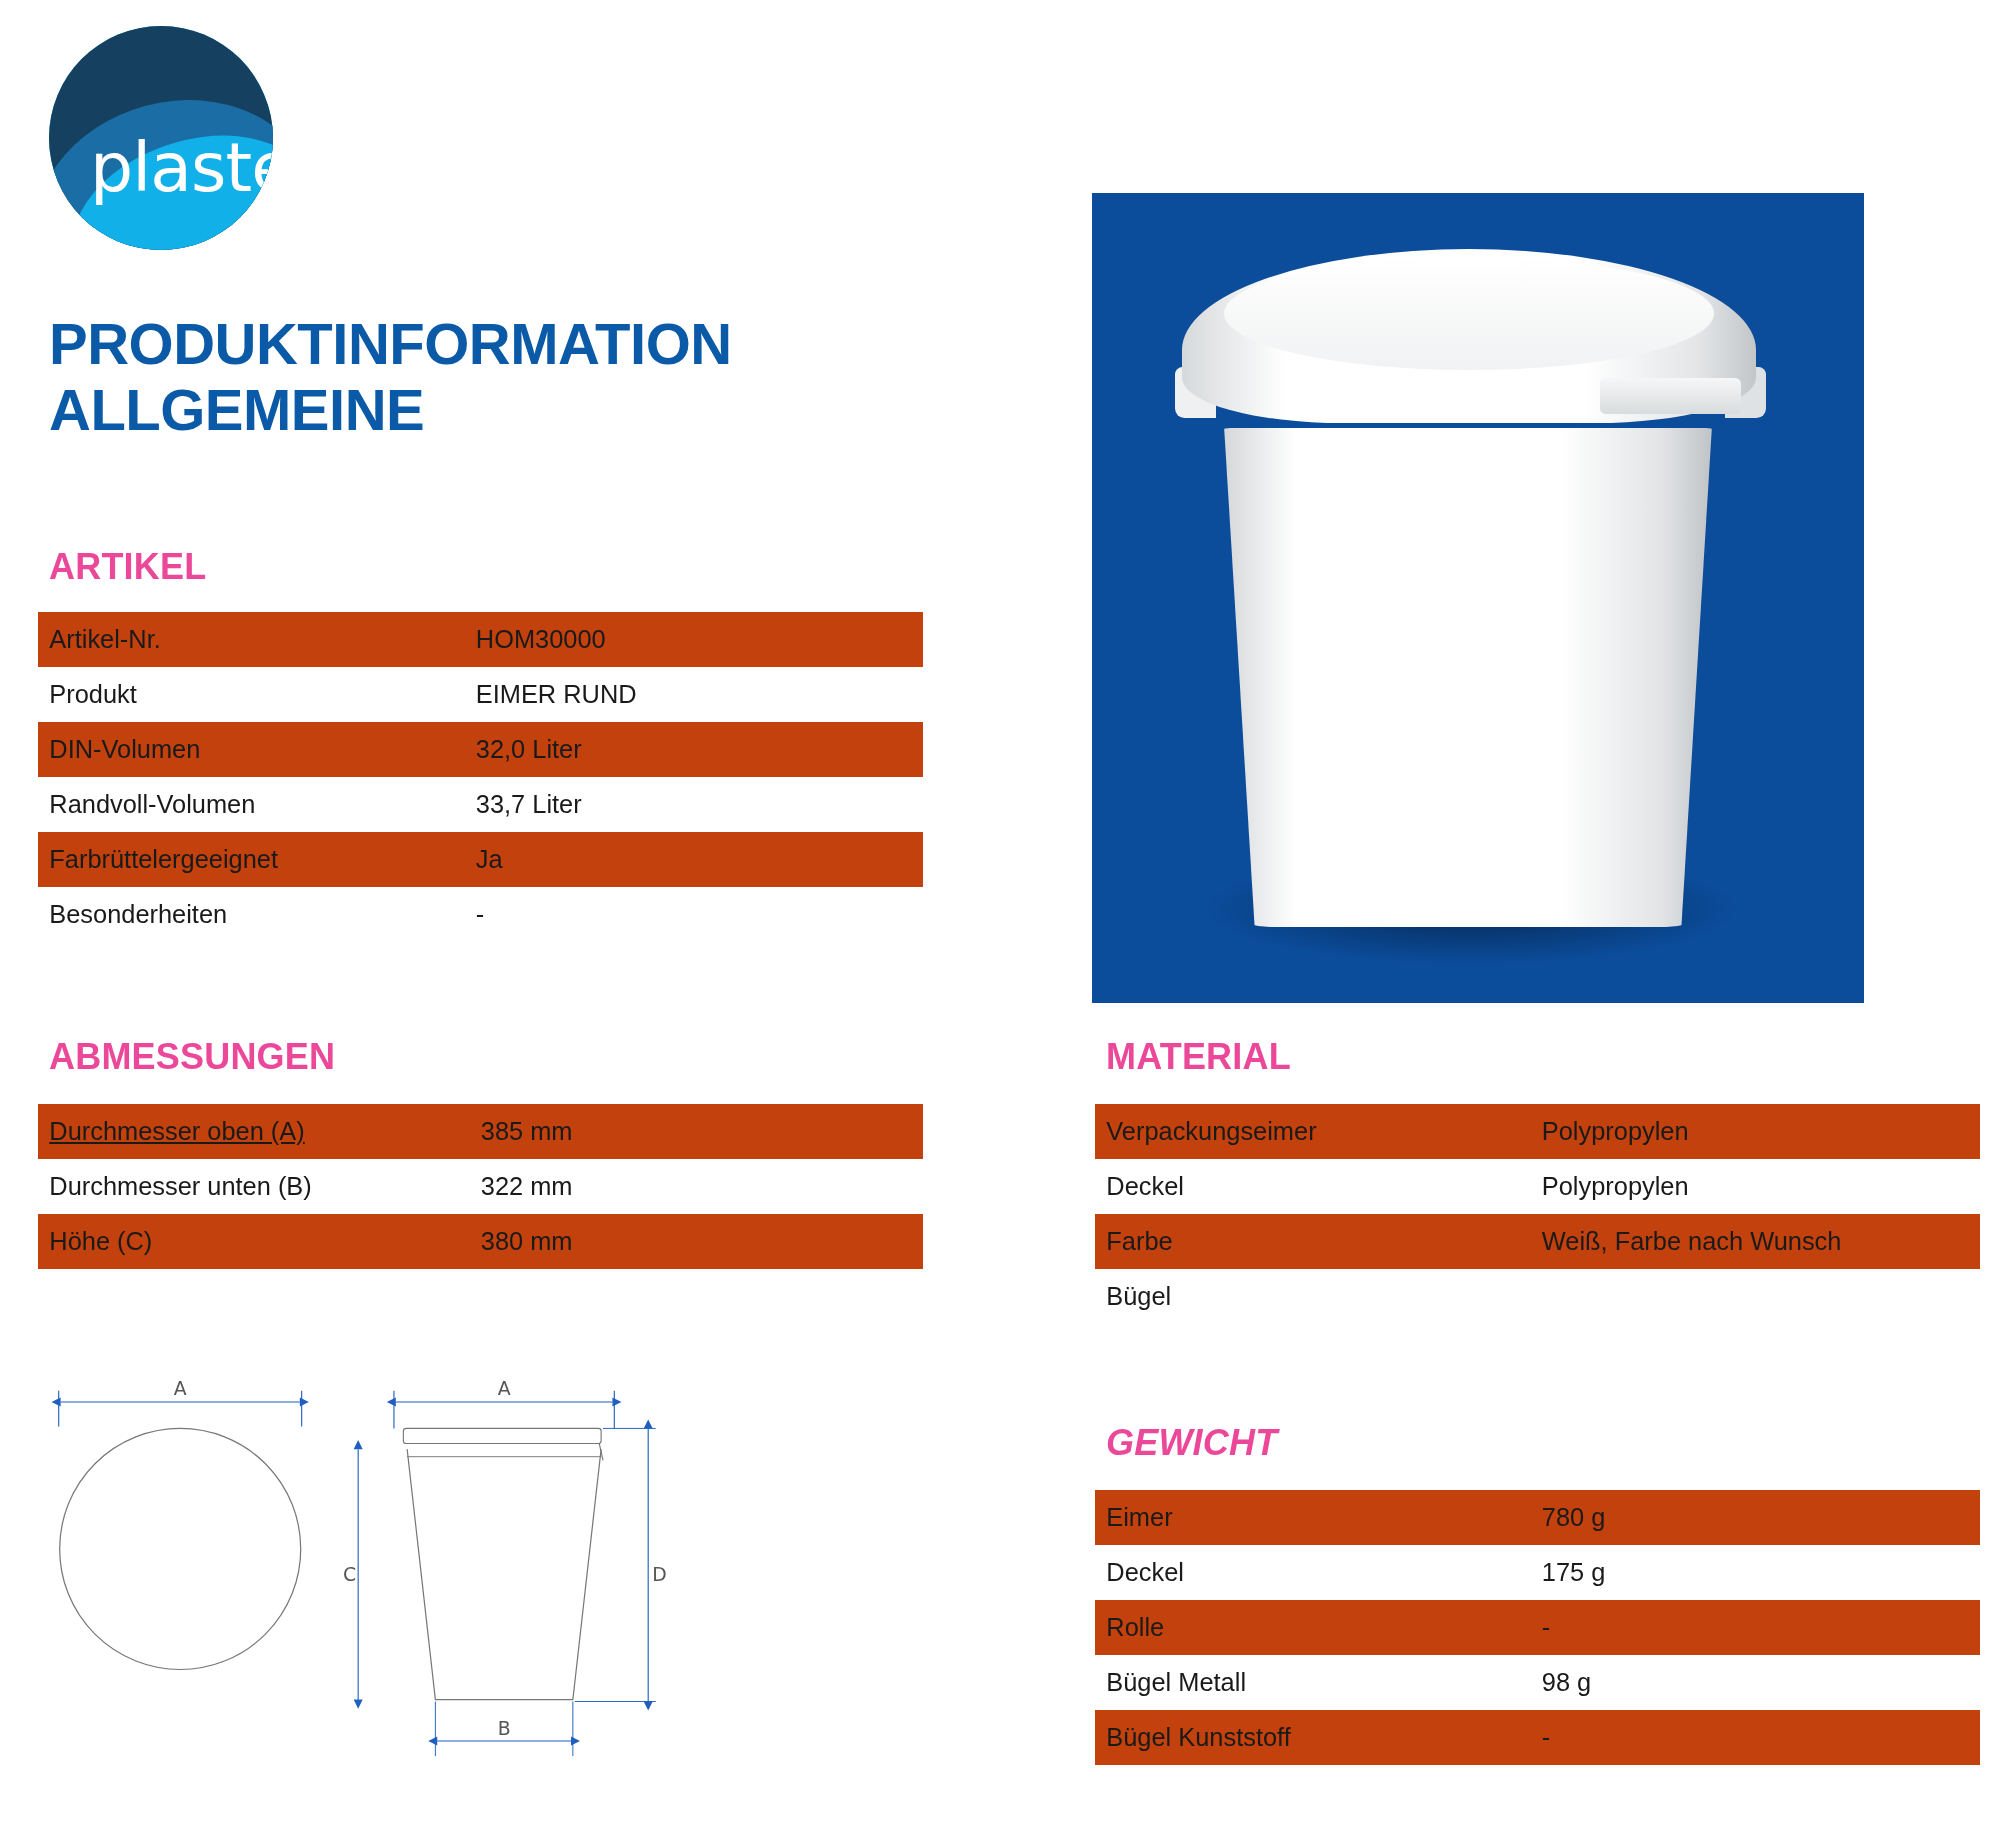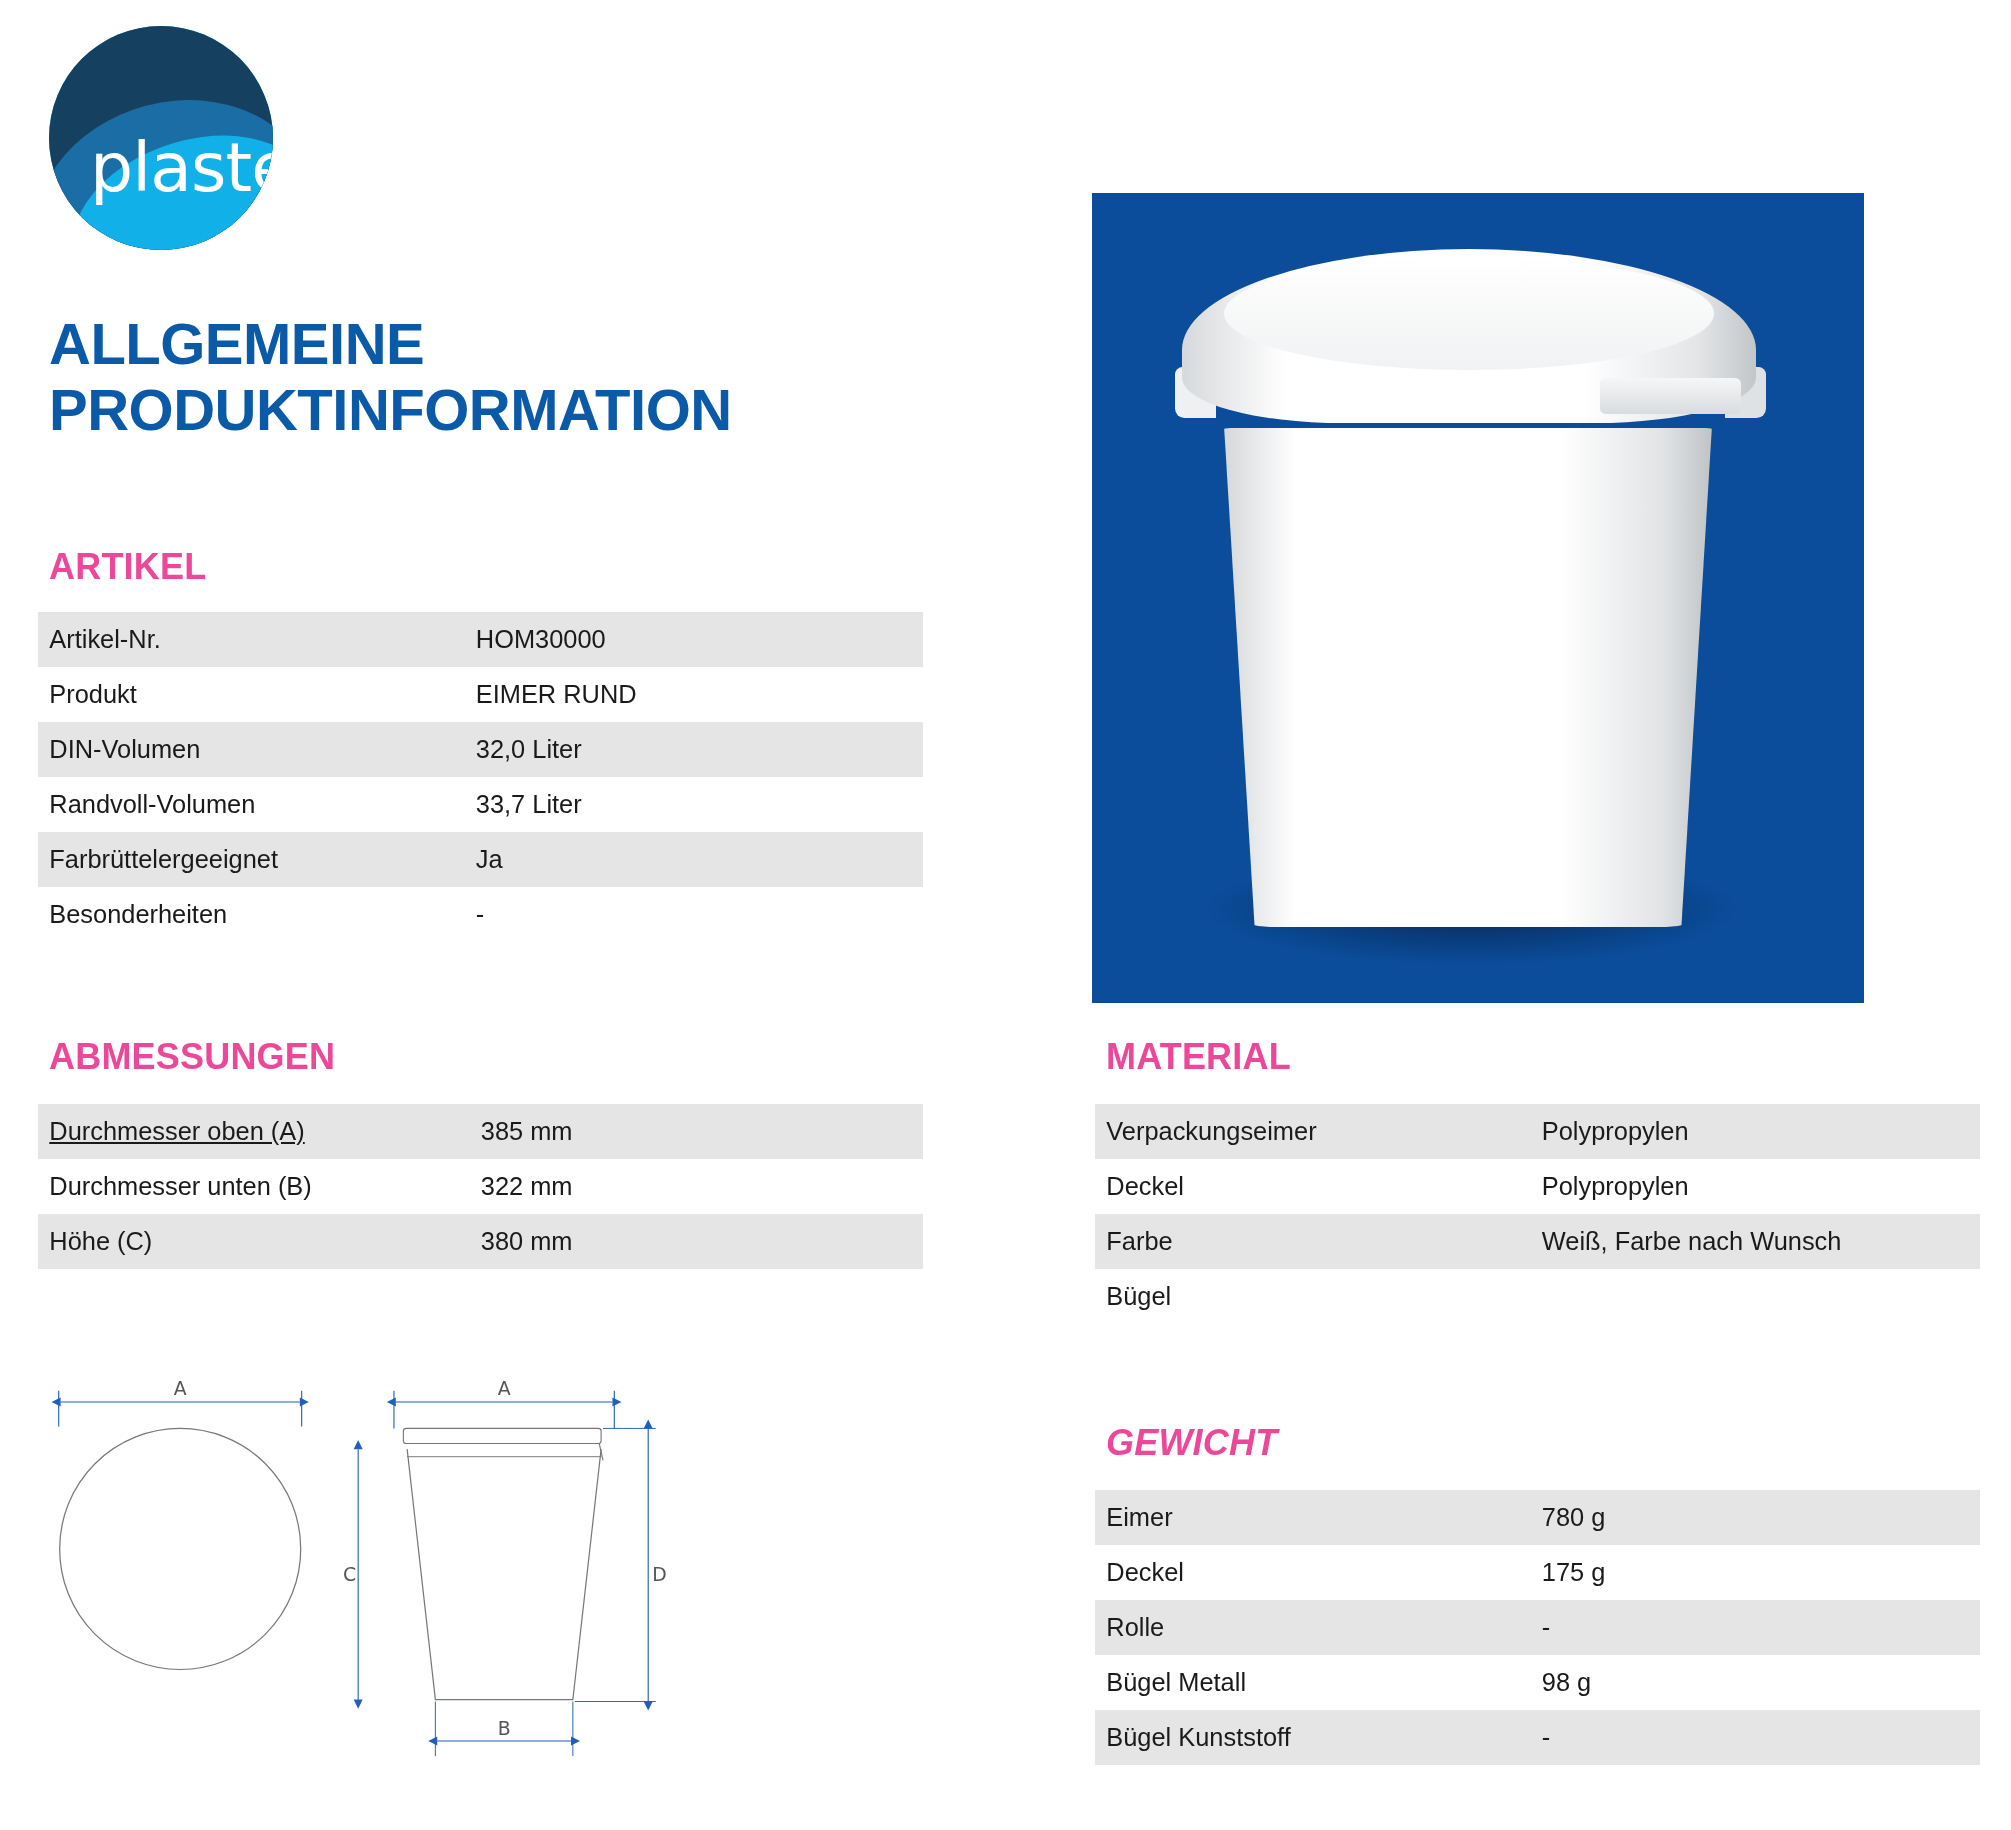--- a/index.html
+++ b/index.html
@@ -106,21 +106,21 @@
     border-collapse: collapse;
   }
   .tbl td {
     font-size: 25.4px;
     color: #1a1a1a;
     padding: 13px 0 13px 0;
     vertical-align: middle;
     white-space: nowrap;
   }
   .tbl tr.shade td {
-    background: #e5e5e5;
+    background: #c2410c;
   }
   .tbl td.k {
     padding-left: 11.3px;
   }
   .tbl td.v {
     padding-left: 7.5px;
   }
 
   
   .product-panel {
@@ -214,22 +214,22 @@
   <div class="logo-wrap">
     <div class="logo-circle">
       <div class="dark-blob"></div>
       <div class="mid-blob"></div>
       <div class="light-blob"></div>
       <div class="logo-word">plasteo</div>
     </div>
   </div>
 
   <div class="main-title">
+    <div>PRODUKTINFORMATION</div>
     <div>ALLGEMEINE</div>
-    <div>PRODUKTINFORMATION</div>
   </div>
 
   <div class="section-head" style="left:49px; top:546px;">ARTIKEL</div>
 
   <table class="tbl" style="left:38px; top:612px; width:885px;">
     <tbody>
         <tr class="shade">
       <td class="k" style="width:419px;">Artikel-Nr.</td>
       <td class="v">HOM30000</td>
     </tr>

